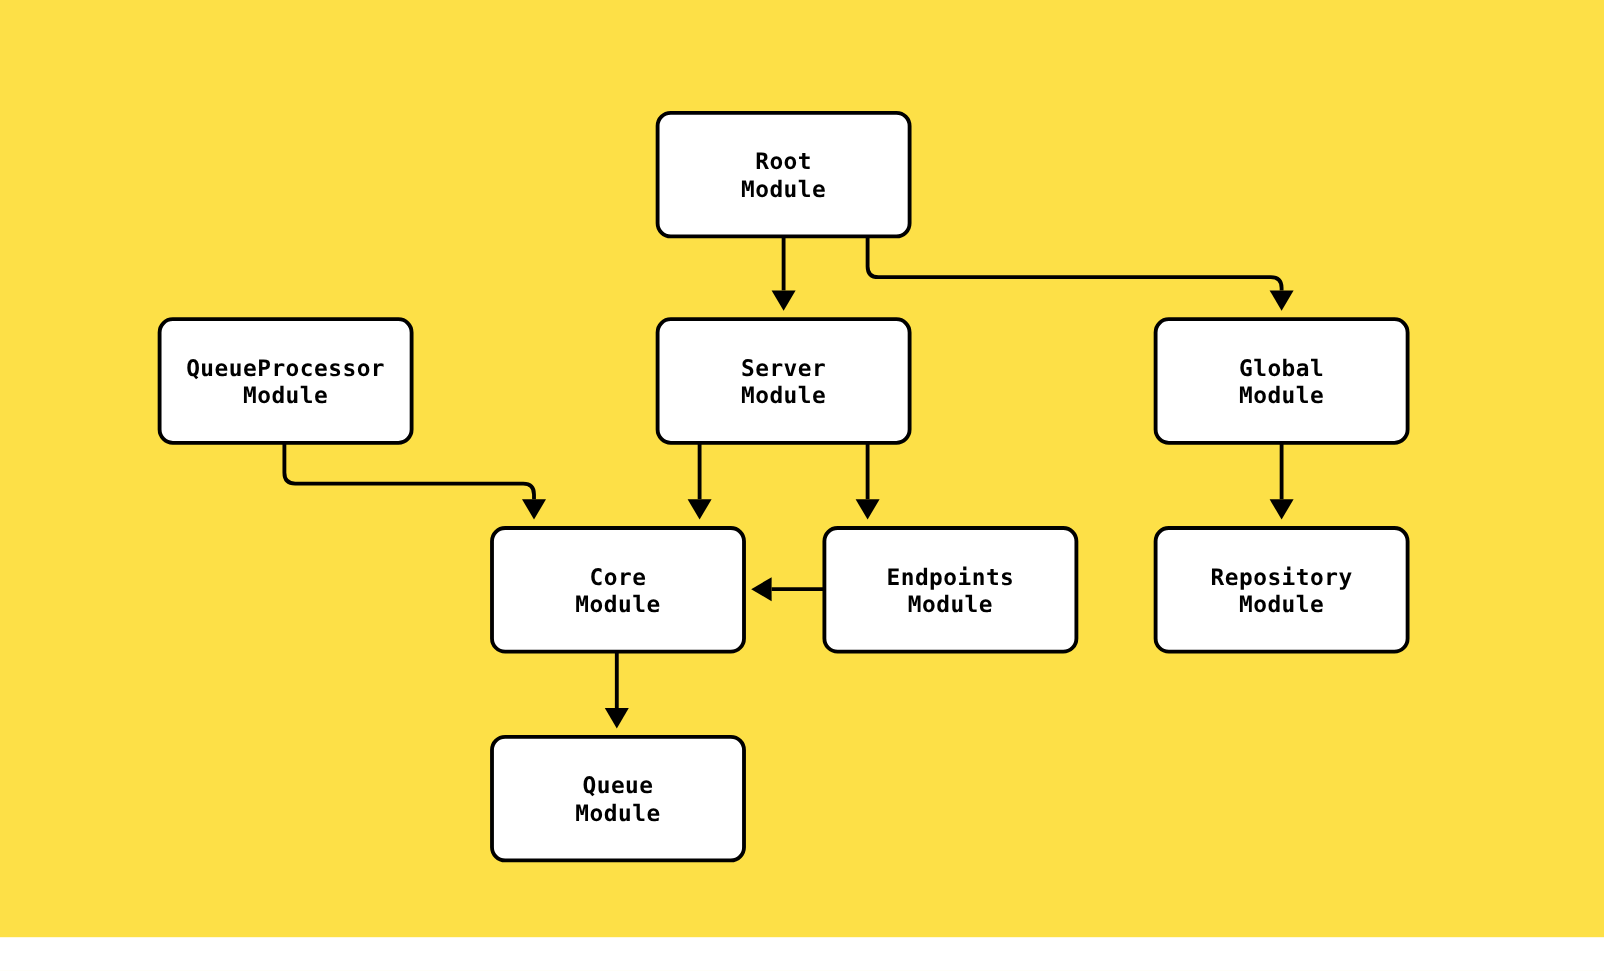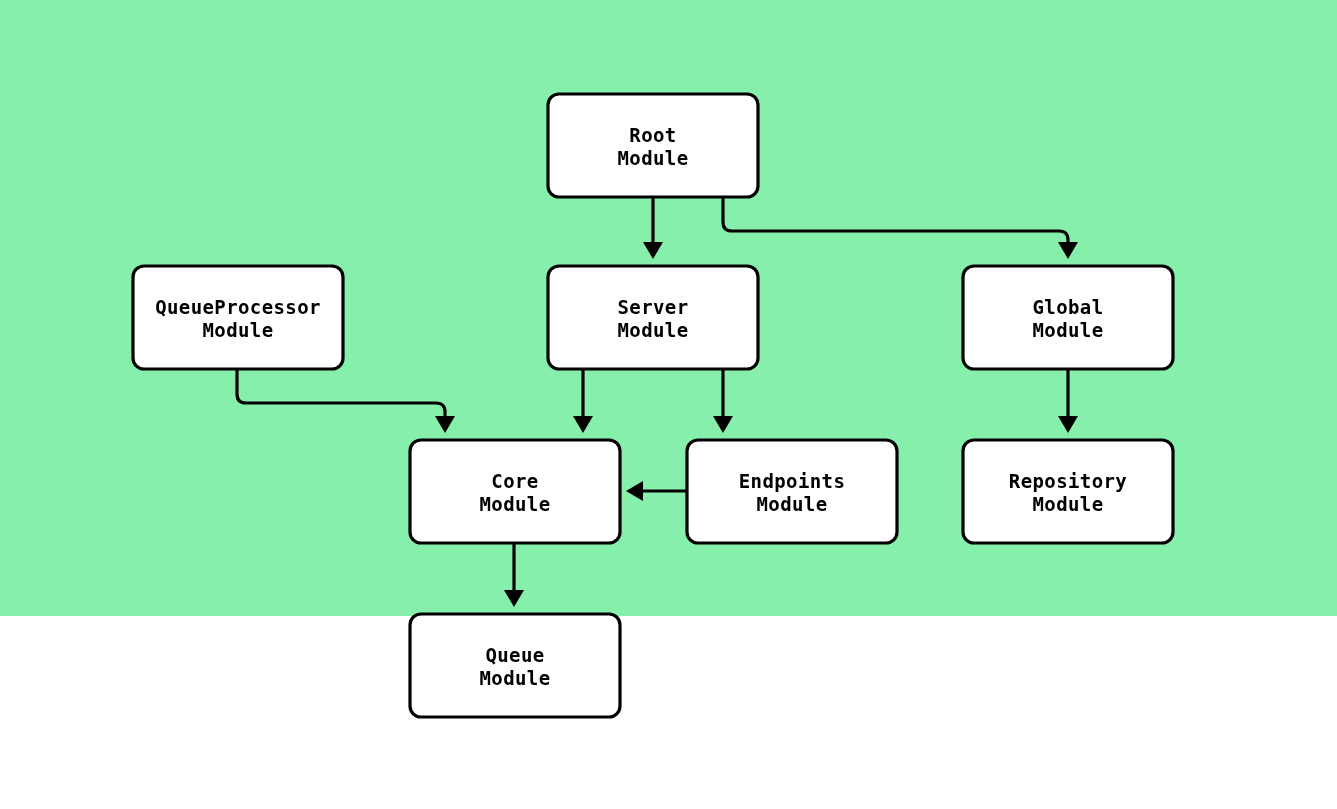--- a/index.html
+++ b/index.html
@@ -10,22 +10,22 @@
   }
   body {
     width: 1337px;
     height: 809px;
     overflow: hidden;
     font-family: "DejaVu Sans Mono", "Liberation Mono", monospace;
   }
   #diagram-root {
     position: relative;
     width: 1337px;
-    height: 616px;
-    background: #86efac;
+    height: 781px;
+    background: #fde047;
   }
   #diagram-svg {
     position: absolute;
     top: 0;
     left: 0;
     width: 1337px;
     height: 809px;
     display: block;
   }
   .node-box {

